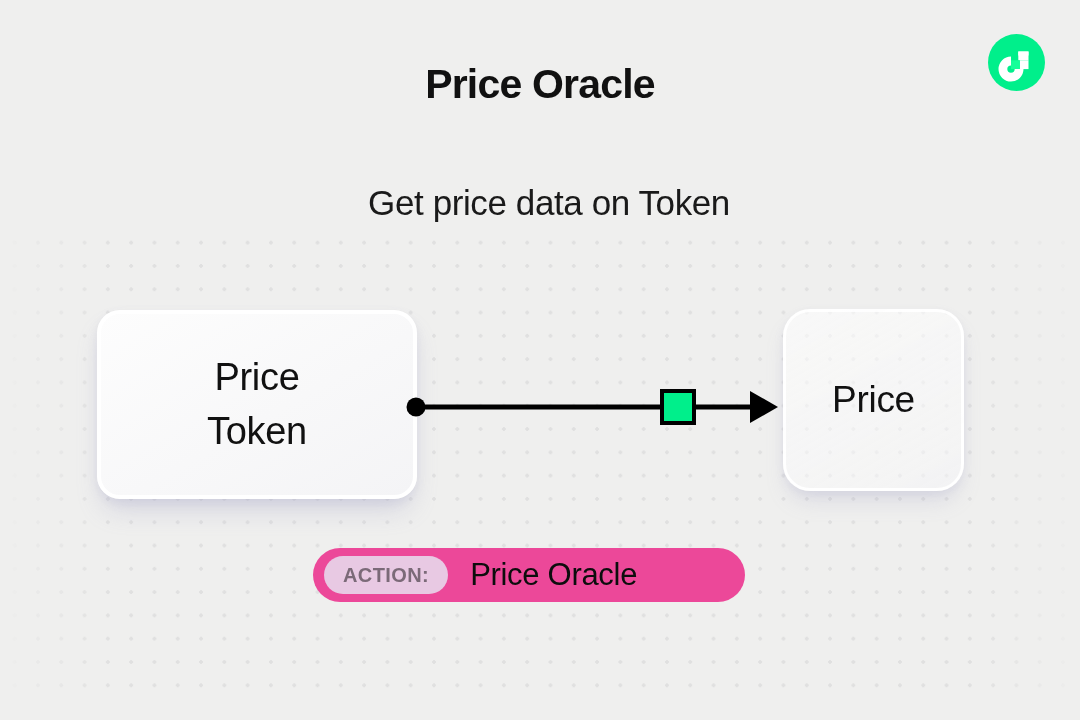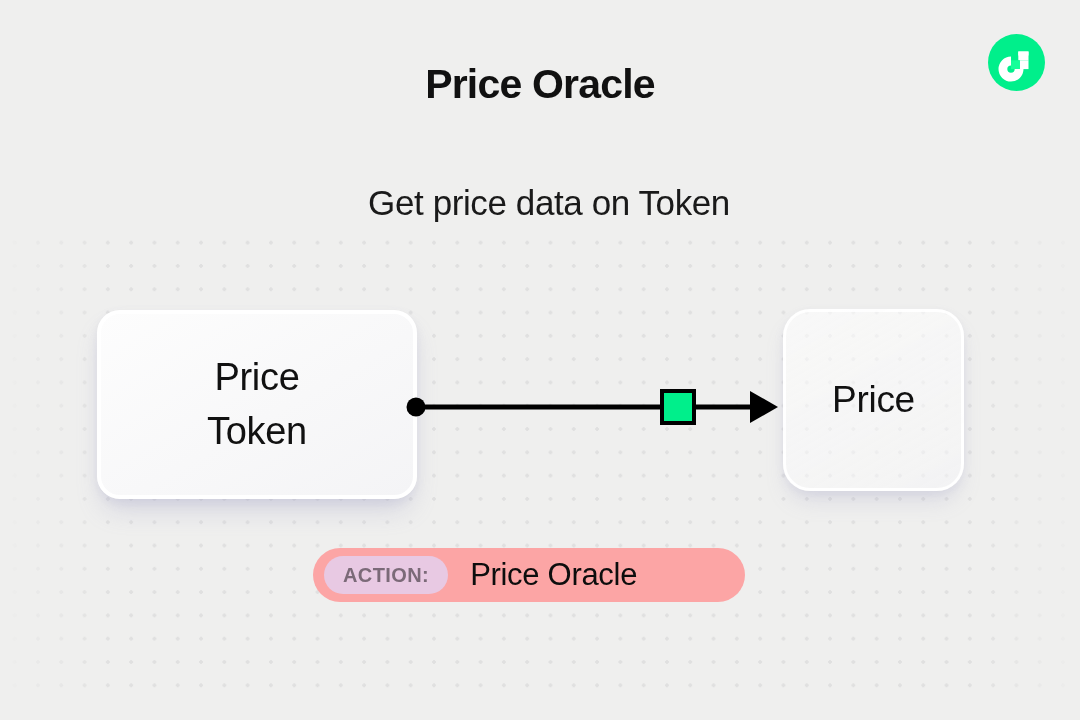--- a/index.html
+++ b/index.html
@@ -129,21 +129,21 @@
   }
 
   
   #action-bar {
     position: absolute;
     left: 313px;
     top: 548px;
     width: 432px;
     height: 54px;
     border-radius: 27px;
-    background: #fca5a5;
+    background: #ec4899;
     display: flex;
     align-items: center;
     padding-left: 11px;
     box-sizing: border-box;
   }
   #action-tag {
     height: 38px;
     border-radius: 19px;
     background: #e8c9e3;
     display: flex;

